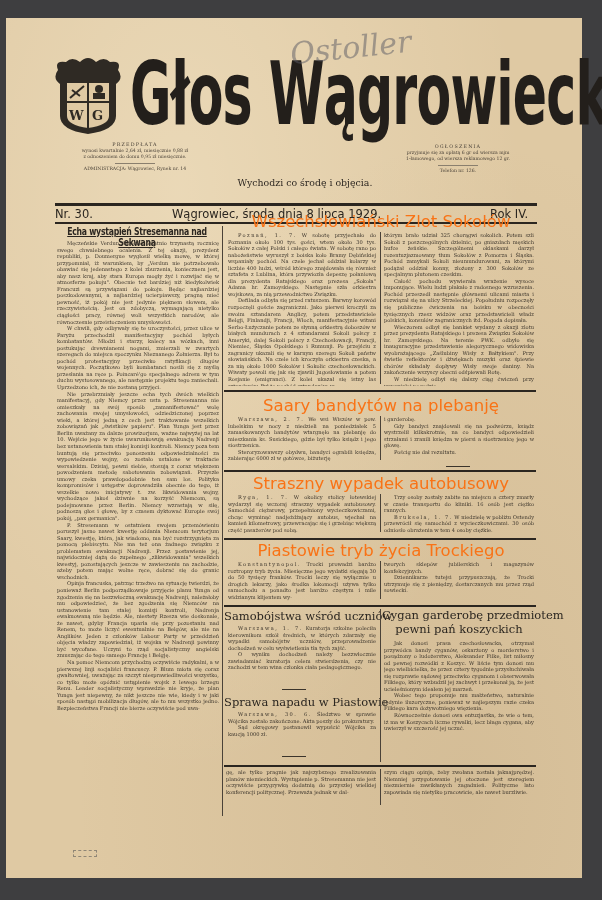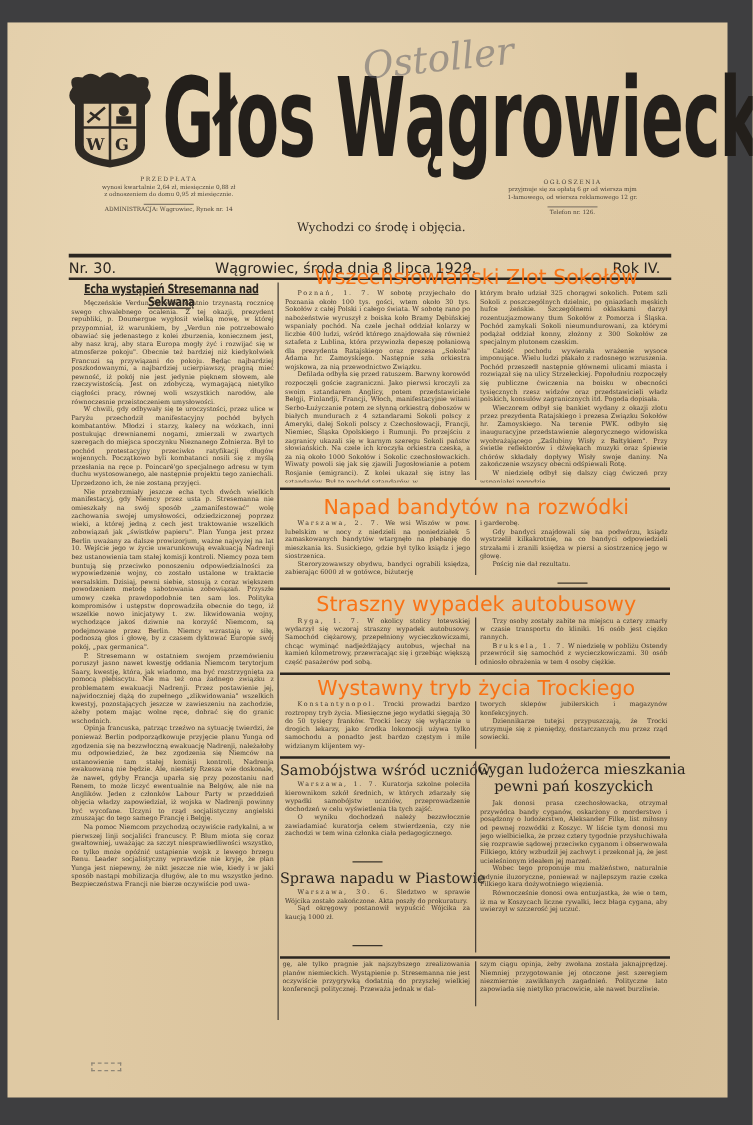--- a/index.html
+++ b/index.html
@@ -89,21 +89,21 @@
 </div>
 <div class="abs vline" style="left:380px;top:232px;height:152px;"></div>
 <div class="abs col" style="left:384px;top:232px;width:150px;height:154px;overflow:hidden;">
   <p style="text-indent:0">którym brało udział 325 chorągwi sokolich. Potem szli Sokoli z poszczególnych dzielnic, po gniazdach męskich hufce żeńskie. Szczególnemi oklaskami darzył rozentuzjazmowany tłum Sokołów z Pomorza i Śląska. Pochód zamykali Sokoli nieumundurowani, za którymi podążał oddział konny, złożony z 300 Sokołów ze specjalnym plutonem czeskim.</p>
   <p>Całość pochodu wywierała wrażenie wysoce imponujące. Wielu ludzi płakało z radosnego wzruszenia. Pochód przeszedł następnie głównemi ulicami miasta i rozwiązał się na ulicy Strzeleckiej. Popołudniu rozpoczęły się publiczne ćwiczenia na boisku w obecności tysięcznych rzesz widzów oraz przedstawicieli władz polskich, konsulów zagranicznych itd. Pogoda dopisała.</p>
   <p>Wieczorem odbył się bankiet wydany z okazji zlotu przez prezydenta Ratajskiego i prezesa Związku Sokołów hr. Zamoyskiego. Na terenie PWK. odbyło się inauguracyjne przedstawienie alegorycznego widowiska wyobrażającego „Zaślubiny Wisły z Bałtykiem". Przy świetle reflektorów i dźwiękach muzyki oraz śpiewie chórów składały dopływy Wisły swoje daniny. Na zakończenie wszyscy obecni odśpiewali Rotę.</p>
   <p>W niedzielę odbył się dalszy ciąg ćwiczeń przy wspaniałej pogodzie.</p>
 </div>
 <div class="abs rule-thick" style="left:224px;top:390px;width:312px;height:2px;"></div>
 
-<div class="abs hd-sans" style="left:226px;top:396px;width:310px;">Napad bandytów na rozwódki</div>
+<div class="abs hd-sans" style="left:226px;top:396px;width:310px;">Saary bandytów na plebanję</div>
 <div class="abs col" style="left:228px;top:416px;width:148px;height:46px;overflow:hidden;">
   <p><span class="dateline">Warszawa, 2. 7.</span> <span>We wsi Wiszów w pow. lubelskim w nocy z niedzieli na poniedziałek 5 zamaskowanych bandytów wtargnęło na plebanję do mieszkania ks. Susickiego, gdzie był tylko ksiądz i jego siostrzenica.</span></p>
   <p>Steroryzowawszy obydwu, bandyci ograbili księdza, zabierając 6000 zł w gotówce, biżuterję</p>
 </div>
 <div class="abs vline" style="left:380px;top:416px;height:44px;"></div>
 <div class="abs col" style="left:384px;top:416px;width:150px;height:46px;overflow:hidden;">
   <p style="text-indent:0">i garderobę.</p>
   <p>Gdy bandyci znajdowali się na podwórzu, ksiądz wystrzelił kilkakrotnie, na co bandyci odpowiedzieli strzałami i zranili księdza w piersi a siostrzenicę jego w głowę.</p>
   <p>Pościg nie dał rezultatu.</p>
 </div>
@@ -114,21 +114,21 @@
 <div class="abs col" style="left:228px;top:494px;width:148px;height:40px;overflow:hidden;">
   <p><span class="dateline">Ryga, 1. 7.</span> <span>W okolicy stolicy łotewskiej wydarzył się wczoraj straszny wypadek autobusowy. Samochód ciężarowy, przepełniony wycieczkowiczami, chcąc wyminąć nadjeżdżający autobus, wjechał na kamień kilometrowy, przewracając się i grzebiąc większą część pasażerów pod sobą.</span></p>
 </div>
 <div class="abs vline" style="left:380px;top:494px;height:38px;"></div>
 <div class="abs col" style="left:384px;top:494px;width:150px;height:40px;overflow:hidden;">
   <p>Trzy osoby zostały zabite na miejscu a cztery zmarły w czasie transportu do kliniki. 16 osób jest ciężko rannych.</p>
   <p><span class="dateline">Bruksela, 1. 7.</span> <span>W niedzielę w pobliżu Ostendy przewrócił się samochód z wycieczkowiczami. 30 osób odniosło obrażenia w tem 4 osoby ciężkie.</span></p>
 </div>
 <div class="abs rule-thick" style="left:224px;top:538px;width:312px;height:2px;"></div>
 
-<div class="abs hd-sans" style="left:226px;top:541px;width:310px;">Wystawny tryb życia Trockiego</div>
+<div class="abs hd-sans" style="left:226px;top:541px;width:310px;">Piastowie tryb życia Trockiego</div>
 <div class="abs col" style="left:228px;top:561px;width:148px;height:40px;overflow:hidden;">
   <p><span class="dateline">Konstantynopol.</span> <span>Trocki prowadzi bardzo roztropny tryb życia. Miesięczne jego wydatki sięgają 30 do 50 tysięcy franków. Trocki leczy się wyłącznie u drogich lekarzy, jako środka lokomocji używa tylko samochodu a ponadto jest bardzo częstym i mile widzianym klijentem wy-</span></p>
 </div>
 <div class="abs vline" style="left:380px;top:561px;height:38px;"></div>
 <div class="abs col" style="left:384px;top:561px;width:150px;height:40px;overflow:hidden;">
   <p style="text-indent:0">tworych sklepów jubilerskich i magazynów konfekcyjnych.</p>
   <p>Dziennikarze tutejsi przypuszczają, że Trocki utrzymuje się z pieniędzy, dostarczanych mu przez rząd sowiecki.</p>
 </div>
 <div class="abs rule-thick" style="left:224px;top:605px;width:312px;height:2px;"></div>
 
@@ -140,21 +140,21 @@
 <div class="abs dash" style="left:282px;top:689px;width:24px;"></div>
 
 <div class="abs hd-serif" style="left:224px;top:695px;width:152px;font-size:11.5px;">Sprawa napadu w Piastowie</div>
 <div class="abs col" style="left:228px;top:711px;width:148px;height:36px;overflow:hidden;">
   <p><span class="dateline">Warszawa, 30. 6.</span> <span>Śledztwo w sprawie Wójcika zostało zakończone. Akta poszły do prokuratury.</span></p>
   <p>Sąd okręgowy postanowił wypuścić Wójcika za kaucją 1000 zł.</p>
 </div>
 <div class="abs dash" style="left:282px;top:756px;width:24px;"></div>
 
 <div class="abs vline" style="left:380px;top:609px;height:153px;"></div>
-<div class="abs hd-serif" style="left:382px;top:608px;width:154px;font-size:11.5px;">Cygan ludożerca mieszkania</div>
+<div class="abs hd-serif" style="left:382px;top:608px;width:154px;font-size:11.5px;">Cygan garderobę przedmiotem</div>
 <div class="abs hd-serif" style="left:382px;top:622px;width:154px;font-size:11.5px;">pewni pań koszyckich</div>
 <div class="abs col" style="left:384px;top:640px;width:150px;height:122px;overflow:hidden;">
   <p>Jak donosi prasa czechosłowacka, otrzymał przywódca bandy cyganów, oskarżony o morderstwo i posądzony o ludożerstwo, Aleksander Filke, list miłosny od pewnej rozwódki z Koszyc. W liście tym donosi mu jego wielbicielka, że przez cztery tygodnie przysłuchiwała się rozprawie sądowej przeciwko cyganom i obserwowała Filkiego, który wzbudził jej zachwyt i przekonał ją, że jest ucieleśnionym ideałem jej marzeń.</p>
   <p>Wobec tego proponuje mu małżeństwo, naturalnie jedynie iluzoryczne, ponieważ w najlepszym razie czeka Filkiego kara dożywotniego więzienia.</p>
   <p>Równocześnie donosi owa entuzjastka, że wie o tem, iż ma w Koszycach liczne rywalki, lecz błaga cygana, aby uwierzył w szczerość jej uczuć.</p>
 </div>
 <div class="abs rule-thick" style="left:224px;top:765px;width:312px;height:2px;"></div>
 
 <div class="abs col" style="left:226px;top:769px;width:150px;height:40px;overflow:hidden;">
   <p style="text-indent:0">gę, ale tylko pragnie jak najszybszego zrealizowania planów niemieckich. Wystąpienie p. Stresemanna nie jest oczywiście przygrywką dodatnią do przyszłej wielkiej konferencji politycznej. Przeważa jednak w dal-</p>

